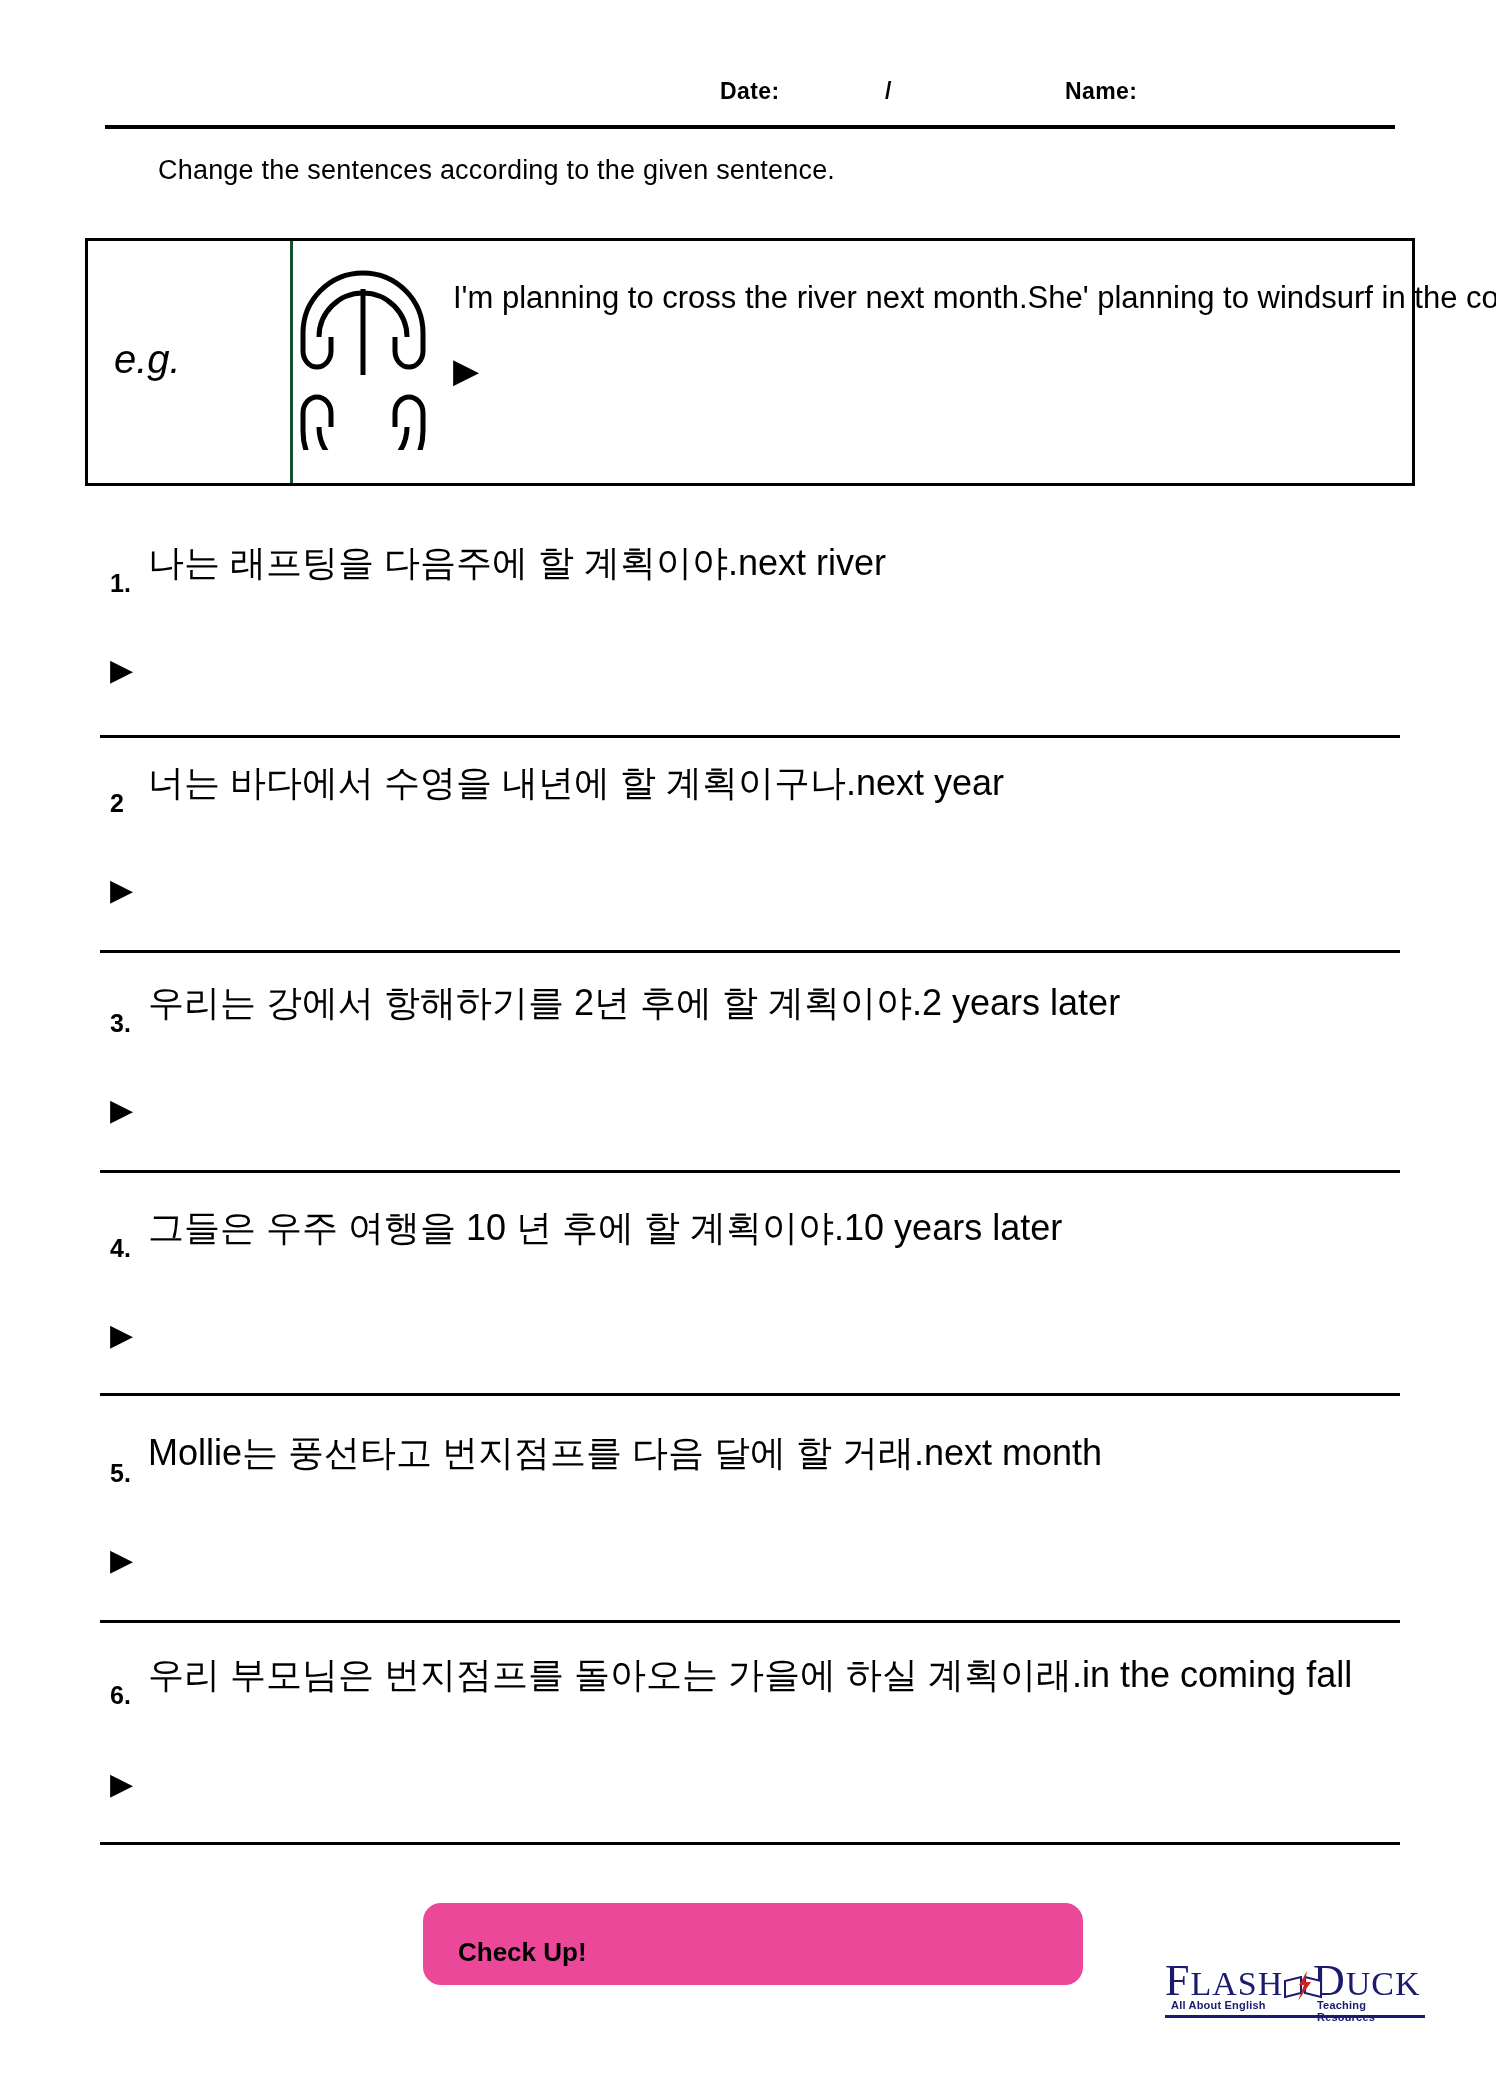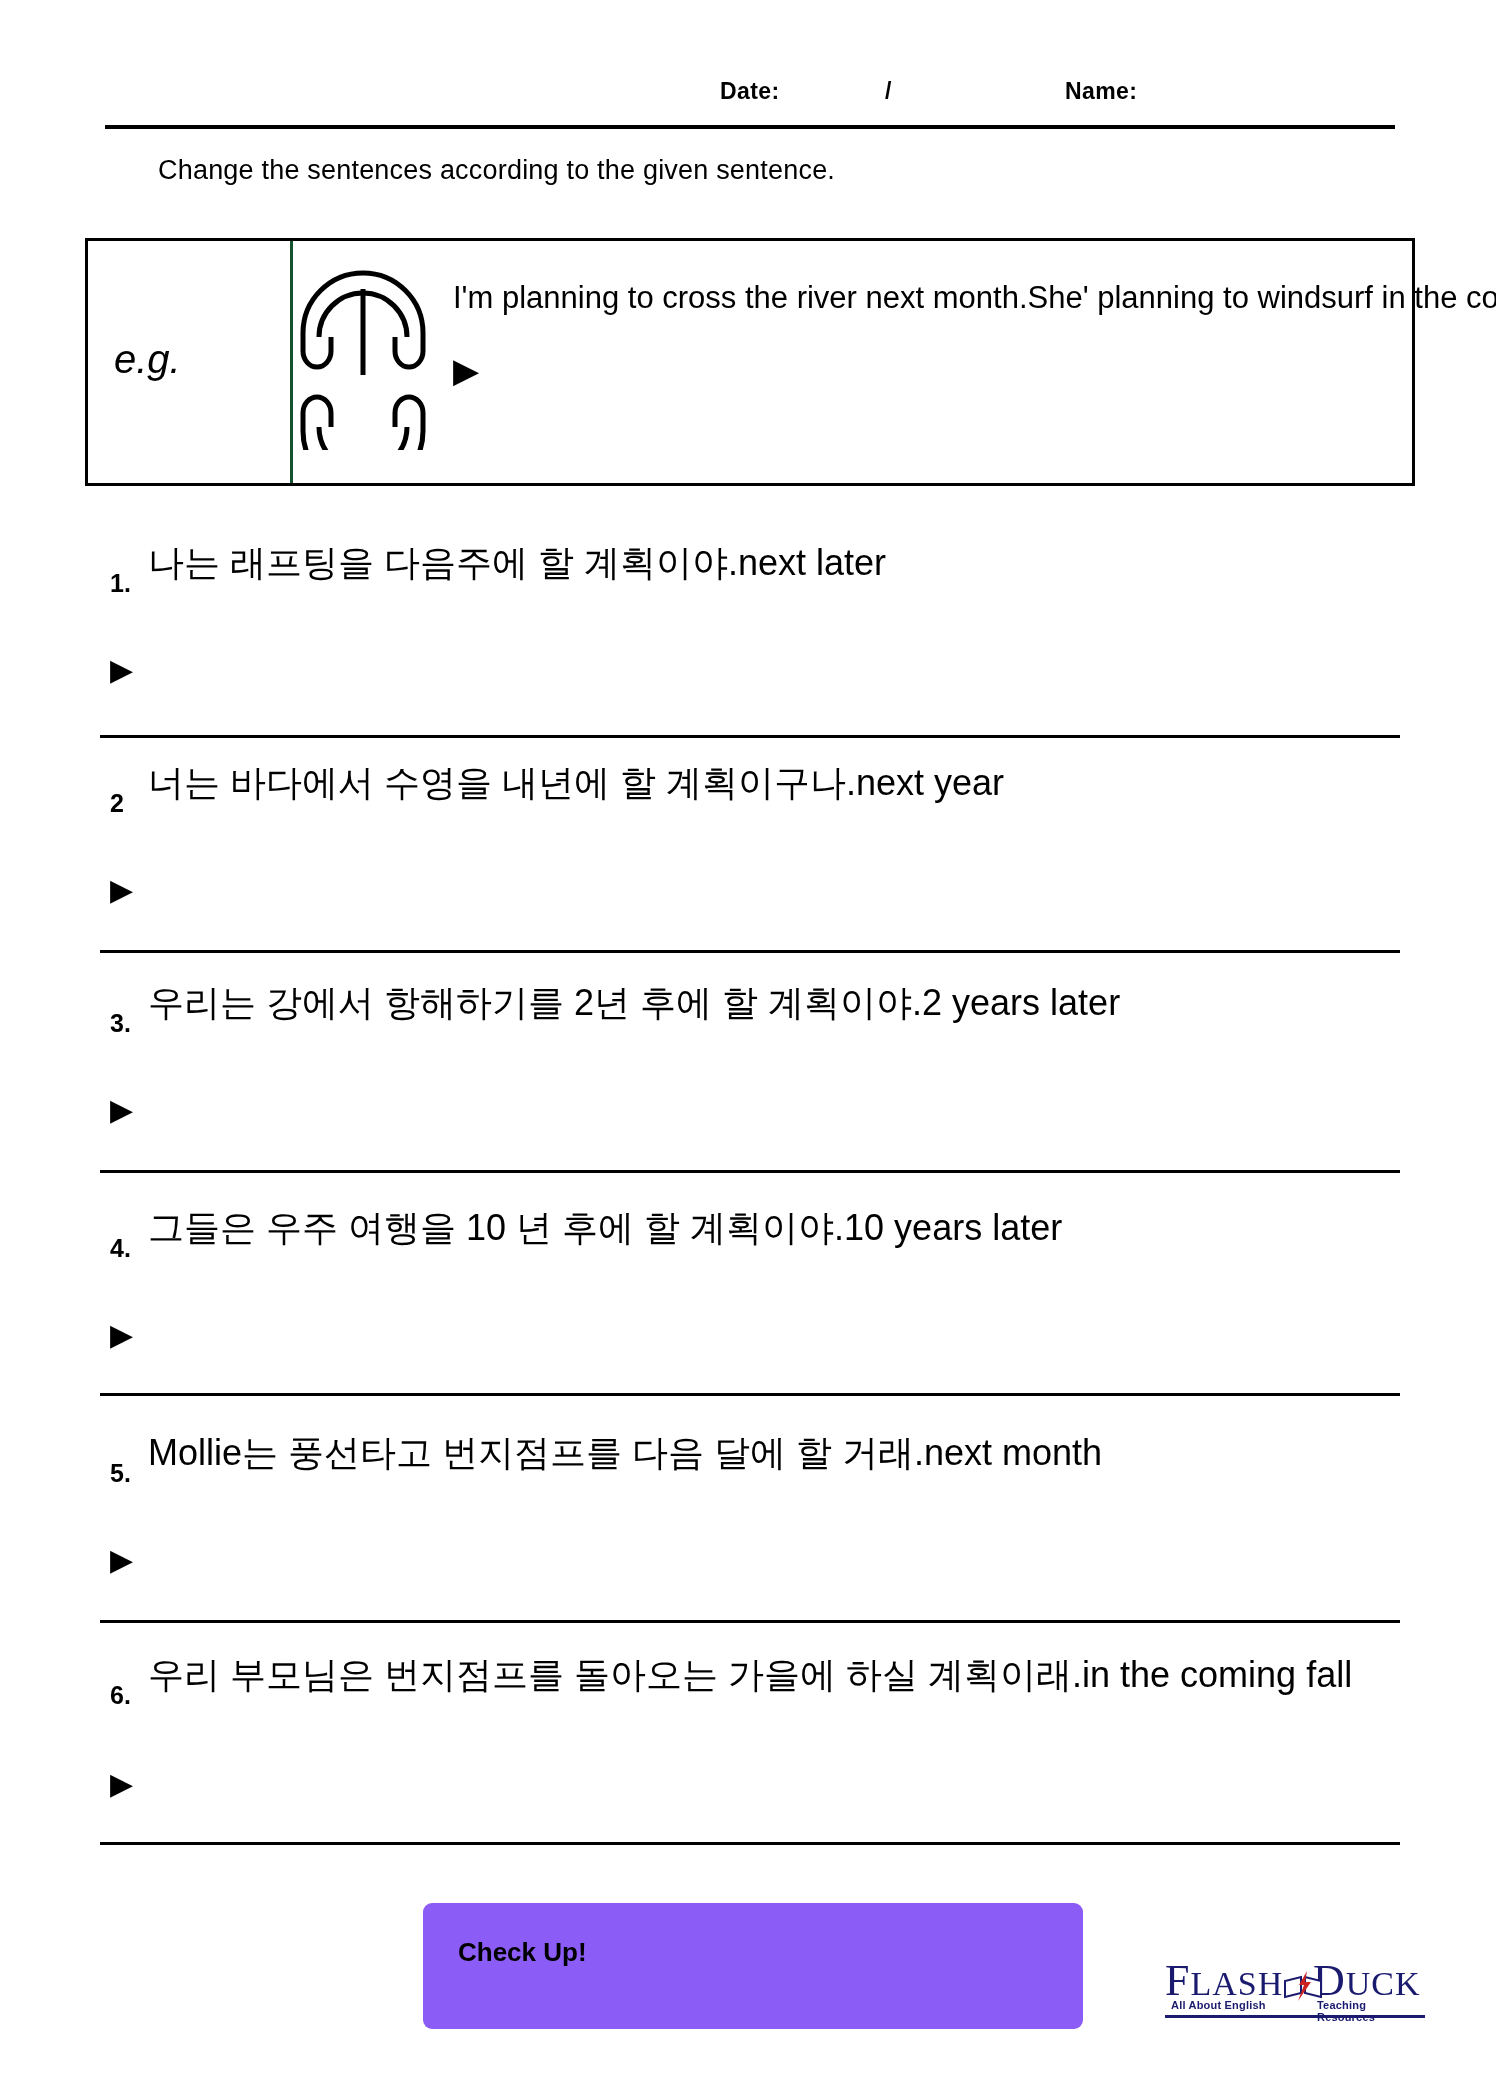--- a/index.html
+++ b/index.html
@@ -146,23 +146,23 @@
     height: 3px;
     background: #000;
   }
 
   
   .checkup {
     position: absolute;
     left: 423px;
     top: 1903px;
     width: 660px;
-    height: 126px;
-    background: #8b5cf6;
-    border-radius: 9px;
+    height: 82px;
+    background: #ec4899;
+    border-radius: 18px;
   }
   .checkup-label {
     position: absolute;
     left: 35px;
     top: 34px;
     font-size: 26px;
     font-weight: bold;
   }
 
   .logo {
@@ -251,21 +251,21 @@
           <path d="M80 34 L80 120"></path>
         </g>
       </svg>
     </div>
     <div class="eg-text">I'm planning to cross the river next month.She' planning to windsurf in the coming summer.</div>
     <div class="eg-arrow">▶</div>
   </div>
 
   <div class="q" style="top: 545px; height: 200px;">
     <span class="q-num">1.</span>
-    <div class="q-text">나는 래프팅을 다음주에 할 계획이야.next later</div>
+    <div class="q-text">나는 래프팅을 다음주에 할 계획이야.next river</div>
     <span class="q-arrow" style="top: 110px;">▶</span>
     <div class="q-rule" style="top: 190px;"></div>
   </div>
 
   <div class="q" style="top: 765px; height: 200px;">
     <span class="q-num">2</span>
     <div class="q-text">너는 바다에서 수영을 내년에 할 계획이구나.next year</div>
     <span class="q-arrow" style="top: 110px;">▶</span>
     <div class="q-rule" style="top: 185px;"></div>
   </div>

